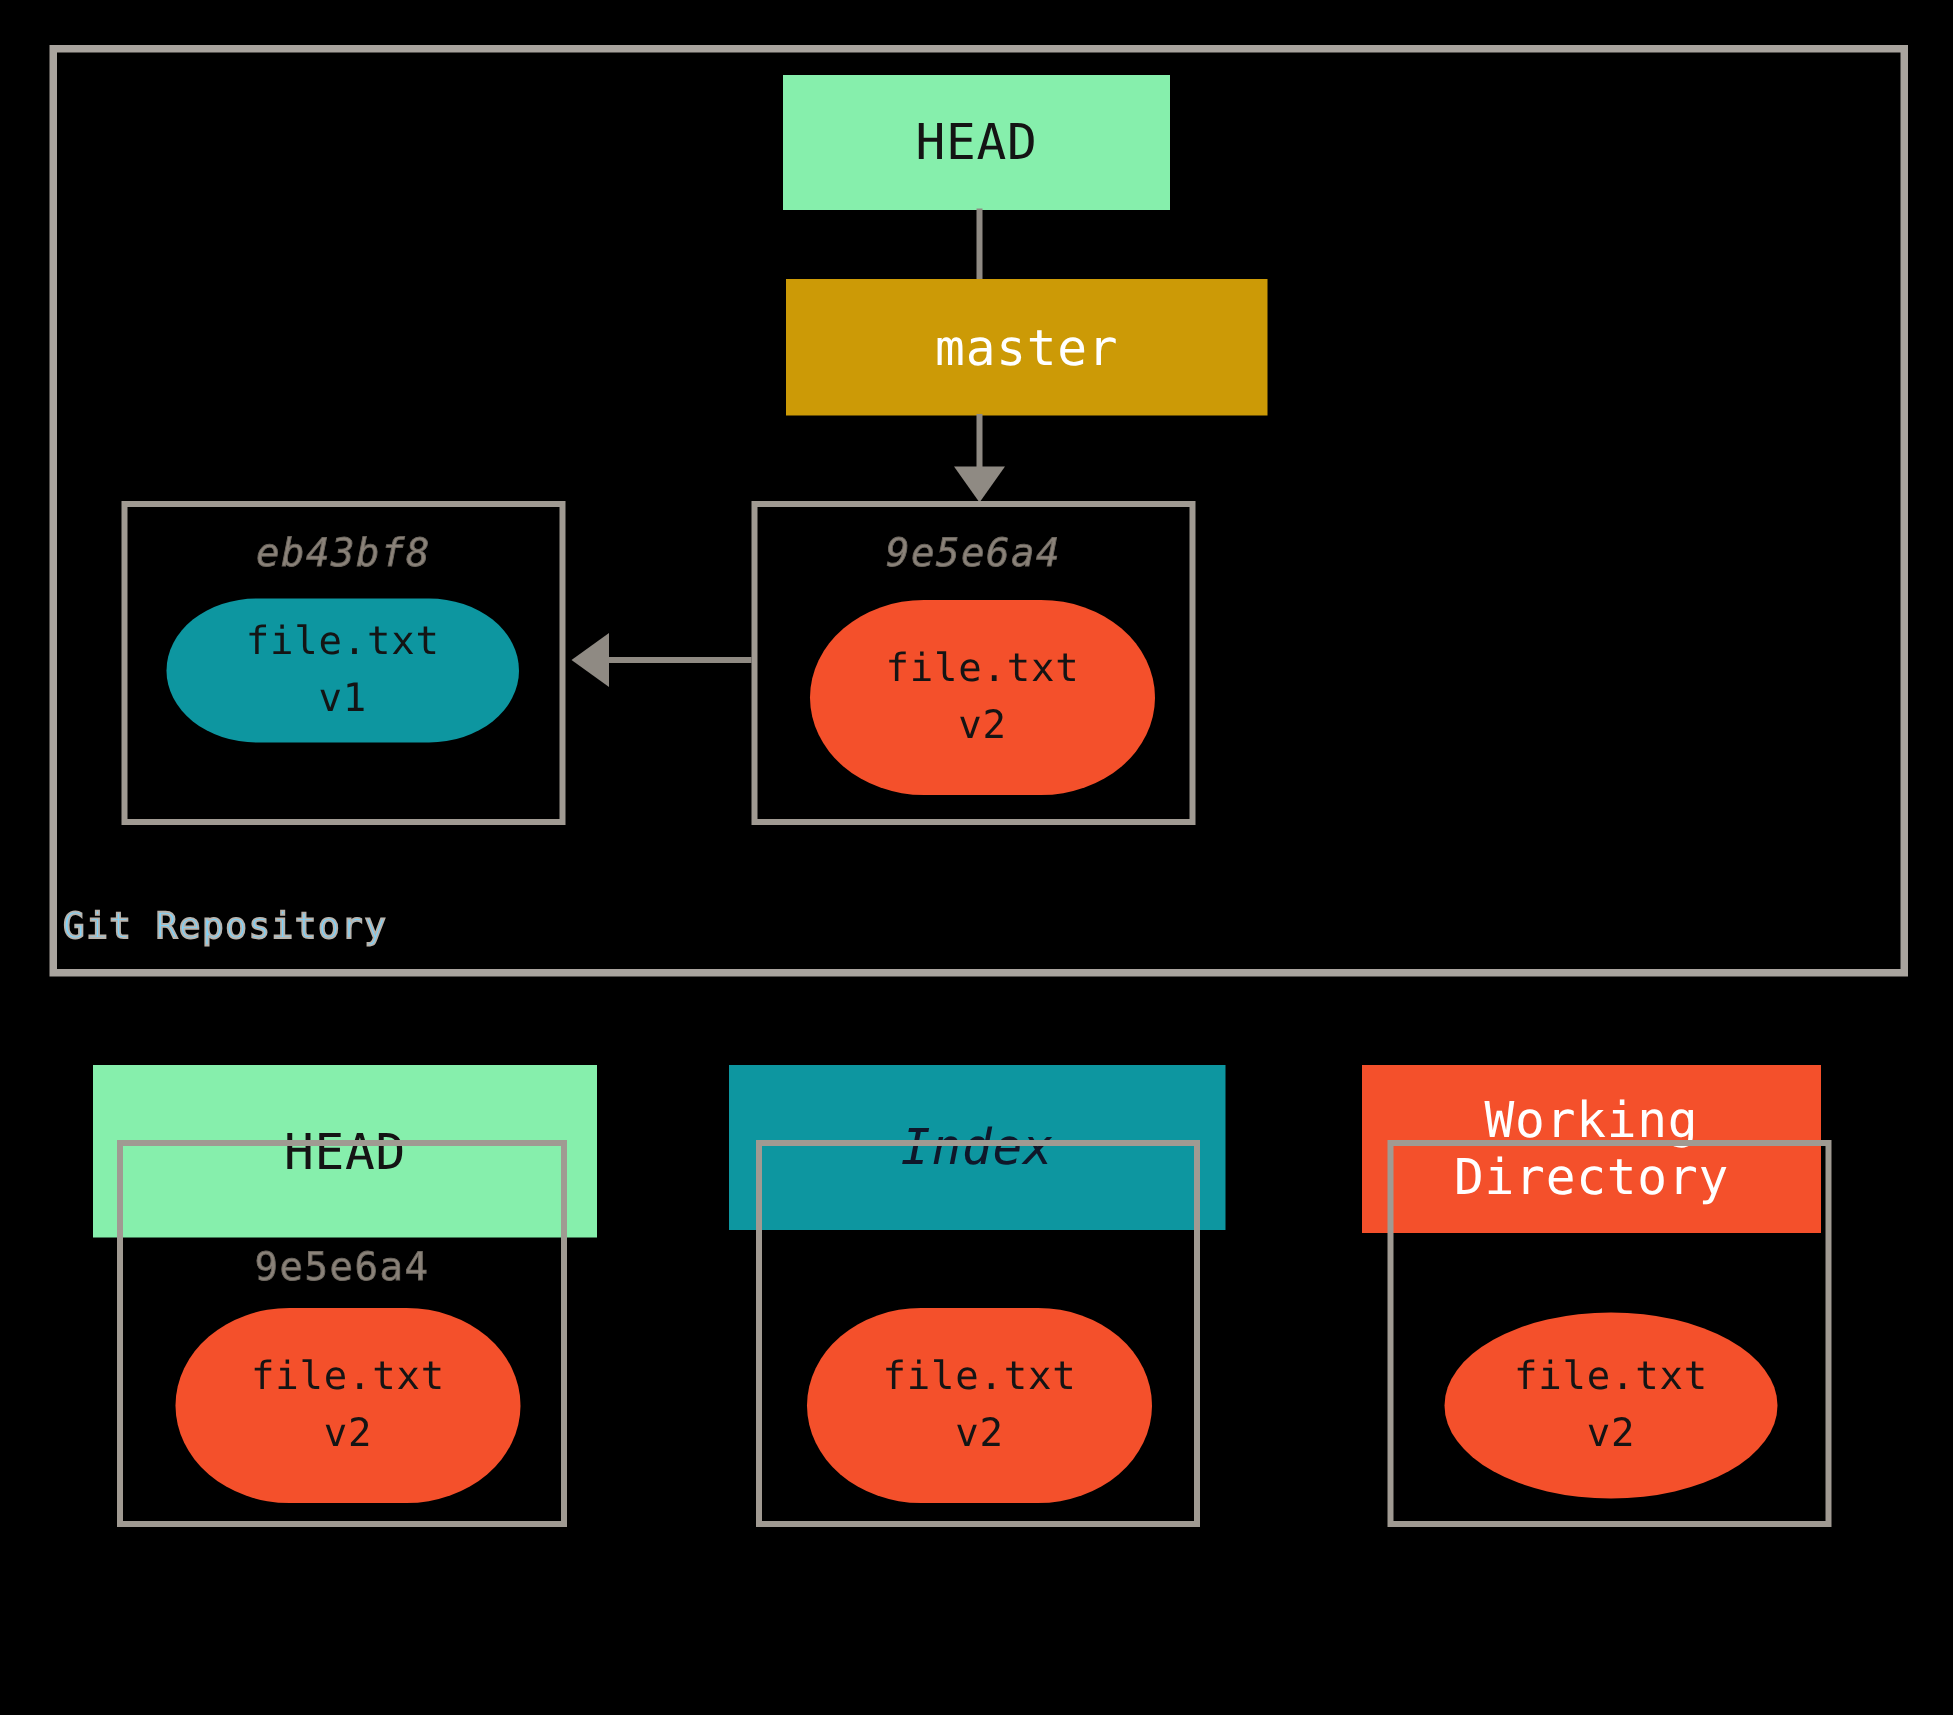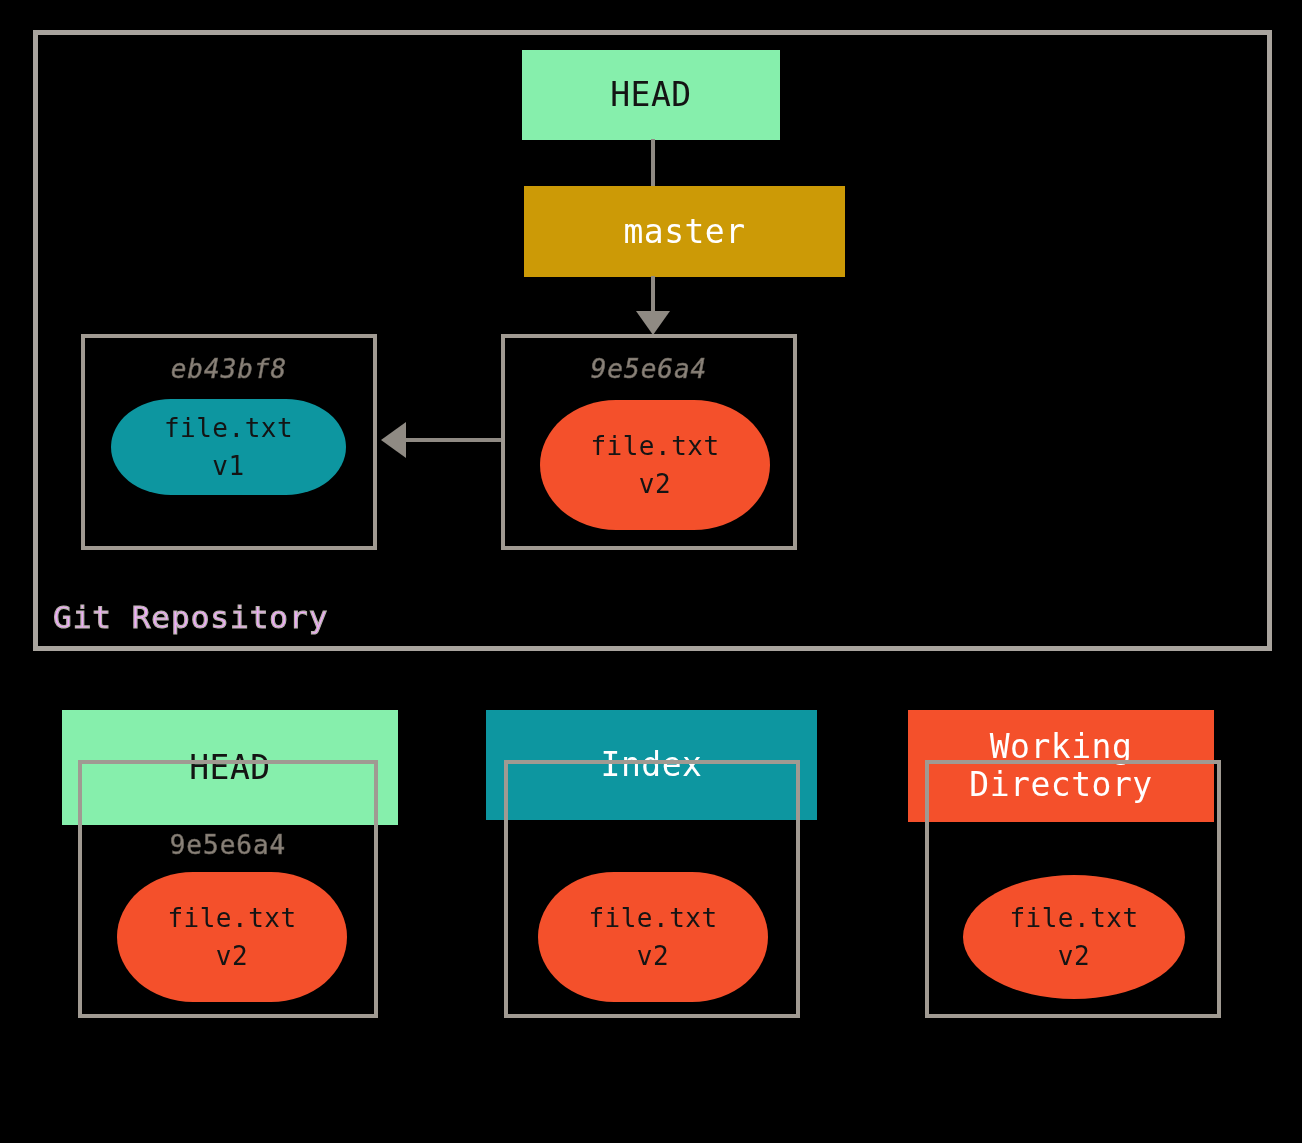--- a/index.html
+++ b/index.html
@@ -29,45 +29,45 @@
   
   #repo-frame {
     left: 33px;
     top: 30px;
     width: 1239px;
     height: 621px;
     border: 5px solid #a9a49e;
     box-sizing: border-box;
   }
   #repo-label {
-    left: 53px;
+    left: 42px;
     top: 600px;
-    font-size: 31px;
+    font-size: 24px;
     line-height: 34px;
-    color: #f0abfc;
+    color: #7dd3fc;
     -webkit-text-stroke: 1.2px #b9b4ad;
     letter-spacing: 1px;
     white-space: nowrap;
   }
 
   
   .chip {
     box-sizing: border-box;
     display: flex;
     align-items: center;
     justify-content: center;
     text-align: center;
     font-size: 33px;
     line-height: 38px;
     letter-spacing: 0.5px;
     white-space: pre-line;
   }
   .chip-head   { background: #86efac; color: #141414; }
   .chip-master { background: #cc9a06; color: #ffffff; }
-  .chip-index  { background: #0d96a0; color: #ffffff; }
+  .chip-index  { background: #0d96a0; color: #0f172a; font-style: italic; }
   .chip-work   { background: #f4502b; color: #ffffff; }
 
   
   #head-top { left: 522px; top: 50px; width: 258px; height: 90px; }
 
   
   #master-chip { left: 524px; top: 186px; width: 321px; height: 91px; }
 
   
   .line-v {

